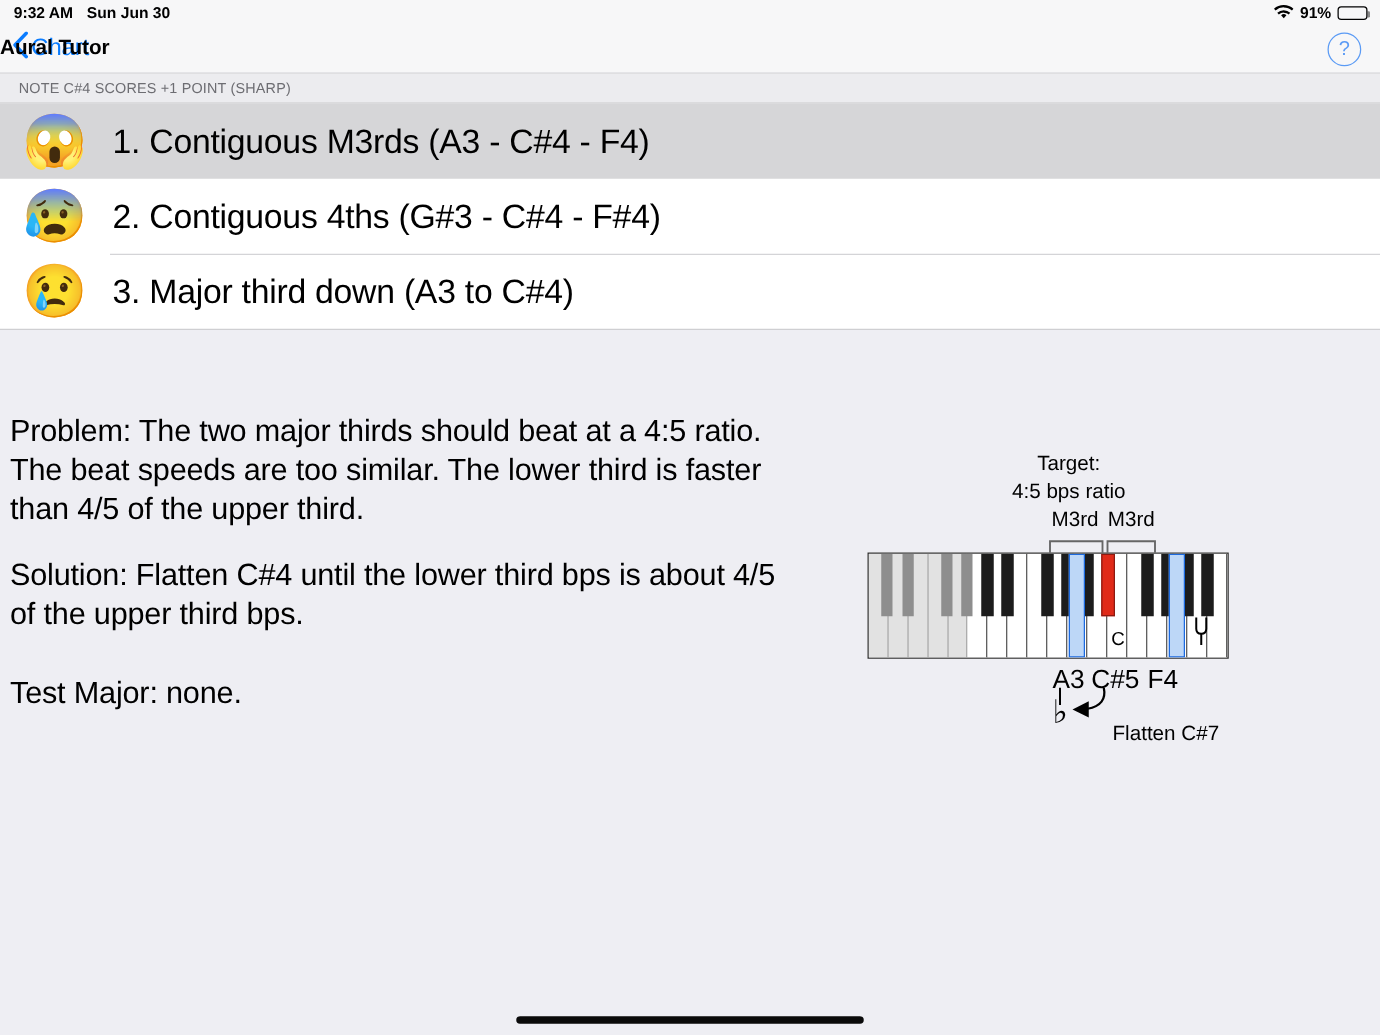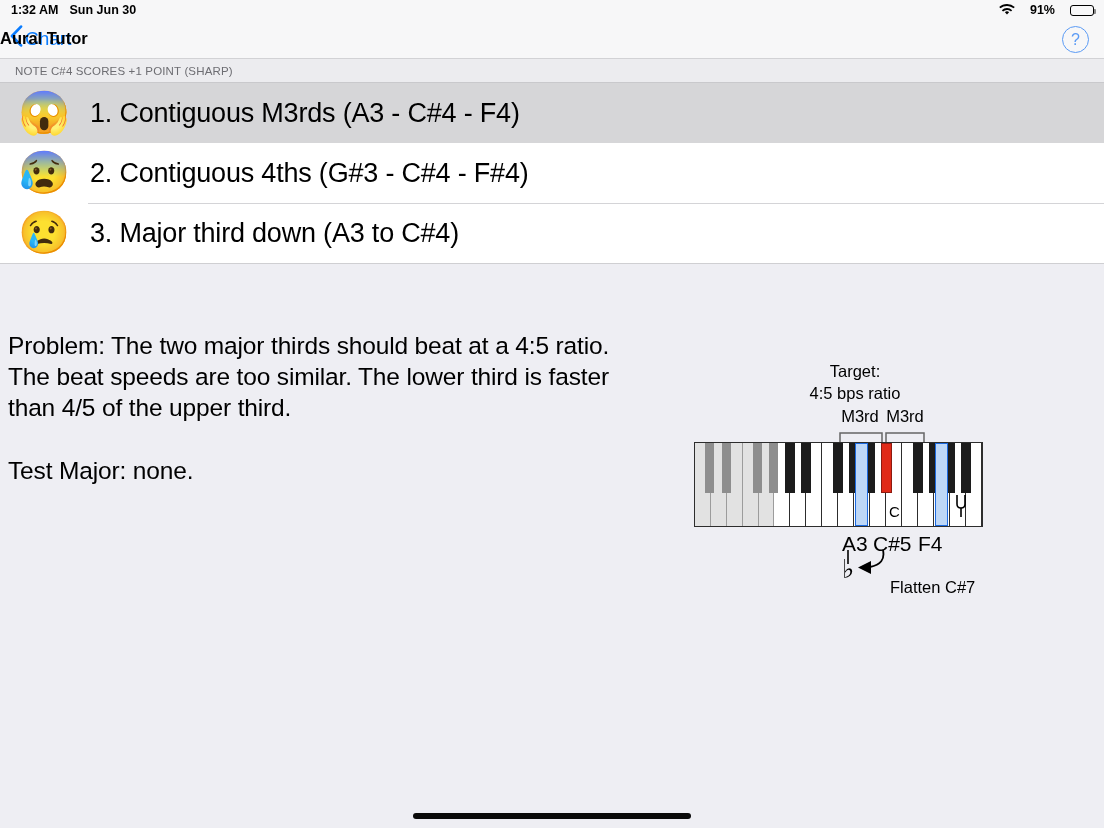--- a/index.html
+++ b/index.html
@@ -35,21 +35,21 @@
     display: flex;
     align-items: center;
     gap: 11px;
     white-space: nowrap;
   }
   #status-right {
     position: absolute;
     right: 10px;
     display: flex;
     align-items: center;
-    gap: 15px;
+    gap: 5px;
     white-space: nowrap;
   }
   .wifi-icon svg { display: block; }
   .battery-shell {
     width: 24px;
     height: 11px;
     border: 1.2px solid #000;
     border-radius: 3px;
     position: relative;
     box-sizing: border-box;
@@ -307,21 +307,21 @@
     height: 6px;
     background: #0a0a0a;
     border-radius: 3px;
   }
 </style>
 </head>
 <body>
 
 <div id="status-bar">
   <div id="status-left">
-    <span>1:32 AM</span>
+    <span>9:32 AM</span>
     <span>Sun Jun 30</span>
   </div>
   <div id="status-right">
     <span class="wifi-icon">
       <svg width="16" height="12" viewBox="0 0 16 12">
         <path d="M8 10.6 5.9 8.2a3.2 3.2 0 0 1 4.2 0z" fill="#000"></path>
         <path d="M8 6.1c1.5 0 2.9.56 3.95 1.5l1.25-1.45A8 8 0 0 0 8 4.1a8 8 0 0 0-5.2 2.05L4.05 7.6A5.9 5.9 0 0 1 8 6.1z" fill="#000"></path>
         <path d="M8 1.9c2.5 0 4.8.9 6.55 2.45L15.8 2.9A11.9 11.9 0 0 0 8 0C5 0 2.25 1.1.2 2.9l1.25 1.45A9.85 9.85 0 0 1 8 1.9z" fill="#000"></path>
       </svg>
     </span>
@@ -363,20 +363,21 @@
   <div class="issue-row">
     <span class="issue-emoji">😢</span>
     <span class="issue-label">3. Major third down (A3 to C#4)</span>
   </div>
 </div>
 
 <div id="content">
 
   <div id="explanation">
     <p>Problem: The two major thirds should beat at a 4:5 ratio. The beat speeds are too similar. The lower third is faster than 4/5 of the upper third.</p>
+    <p>Solution: Flatten C#4 until the lower third bps is about 4/5 of the upper third bps.</p>
     <p class="spacer-before">Test Major: none.</p>
   </div>
 
   <div id="piano-diagram">
 
     <div class="diagram-text" id="target-line">Target:</div>
     <div class="diagram-text" id="ratio-line">4:5 bps ratio</div>
     <div class="diagram-text" id="m3rd-left">M3rd</div>
     <div class="diagram-text" id="m3rd-right">M3rd</div>
 

